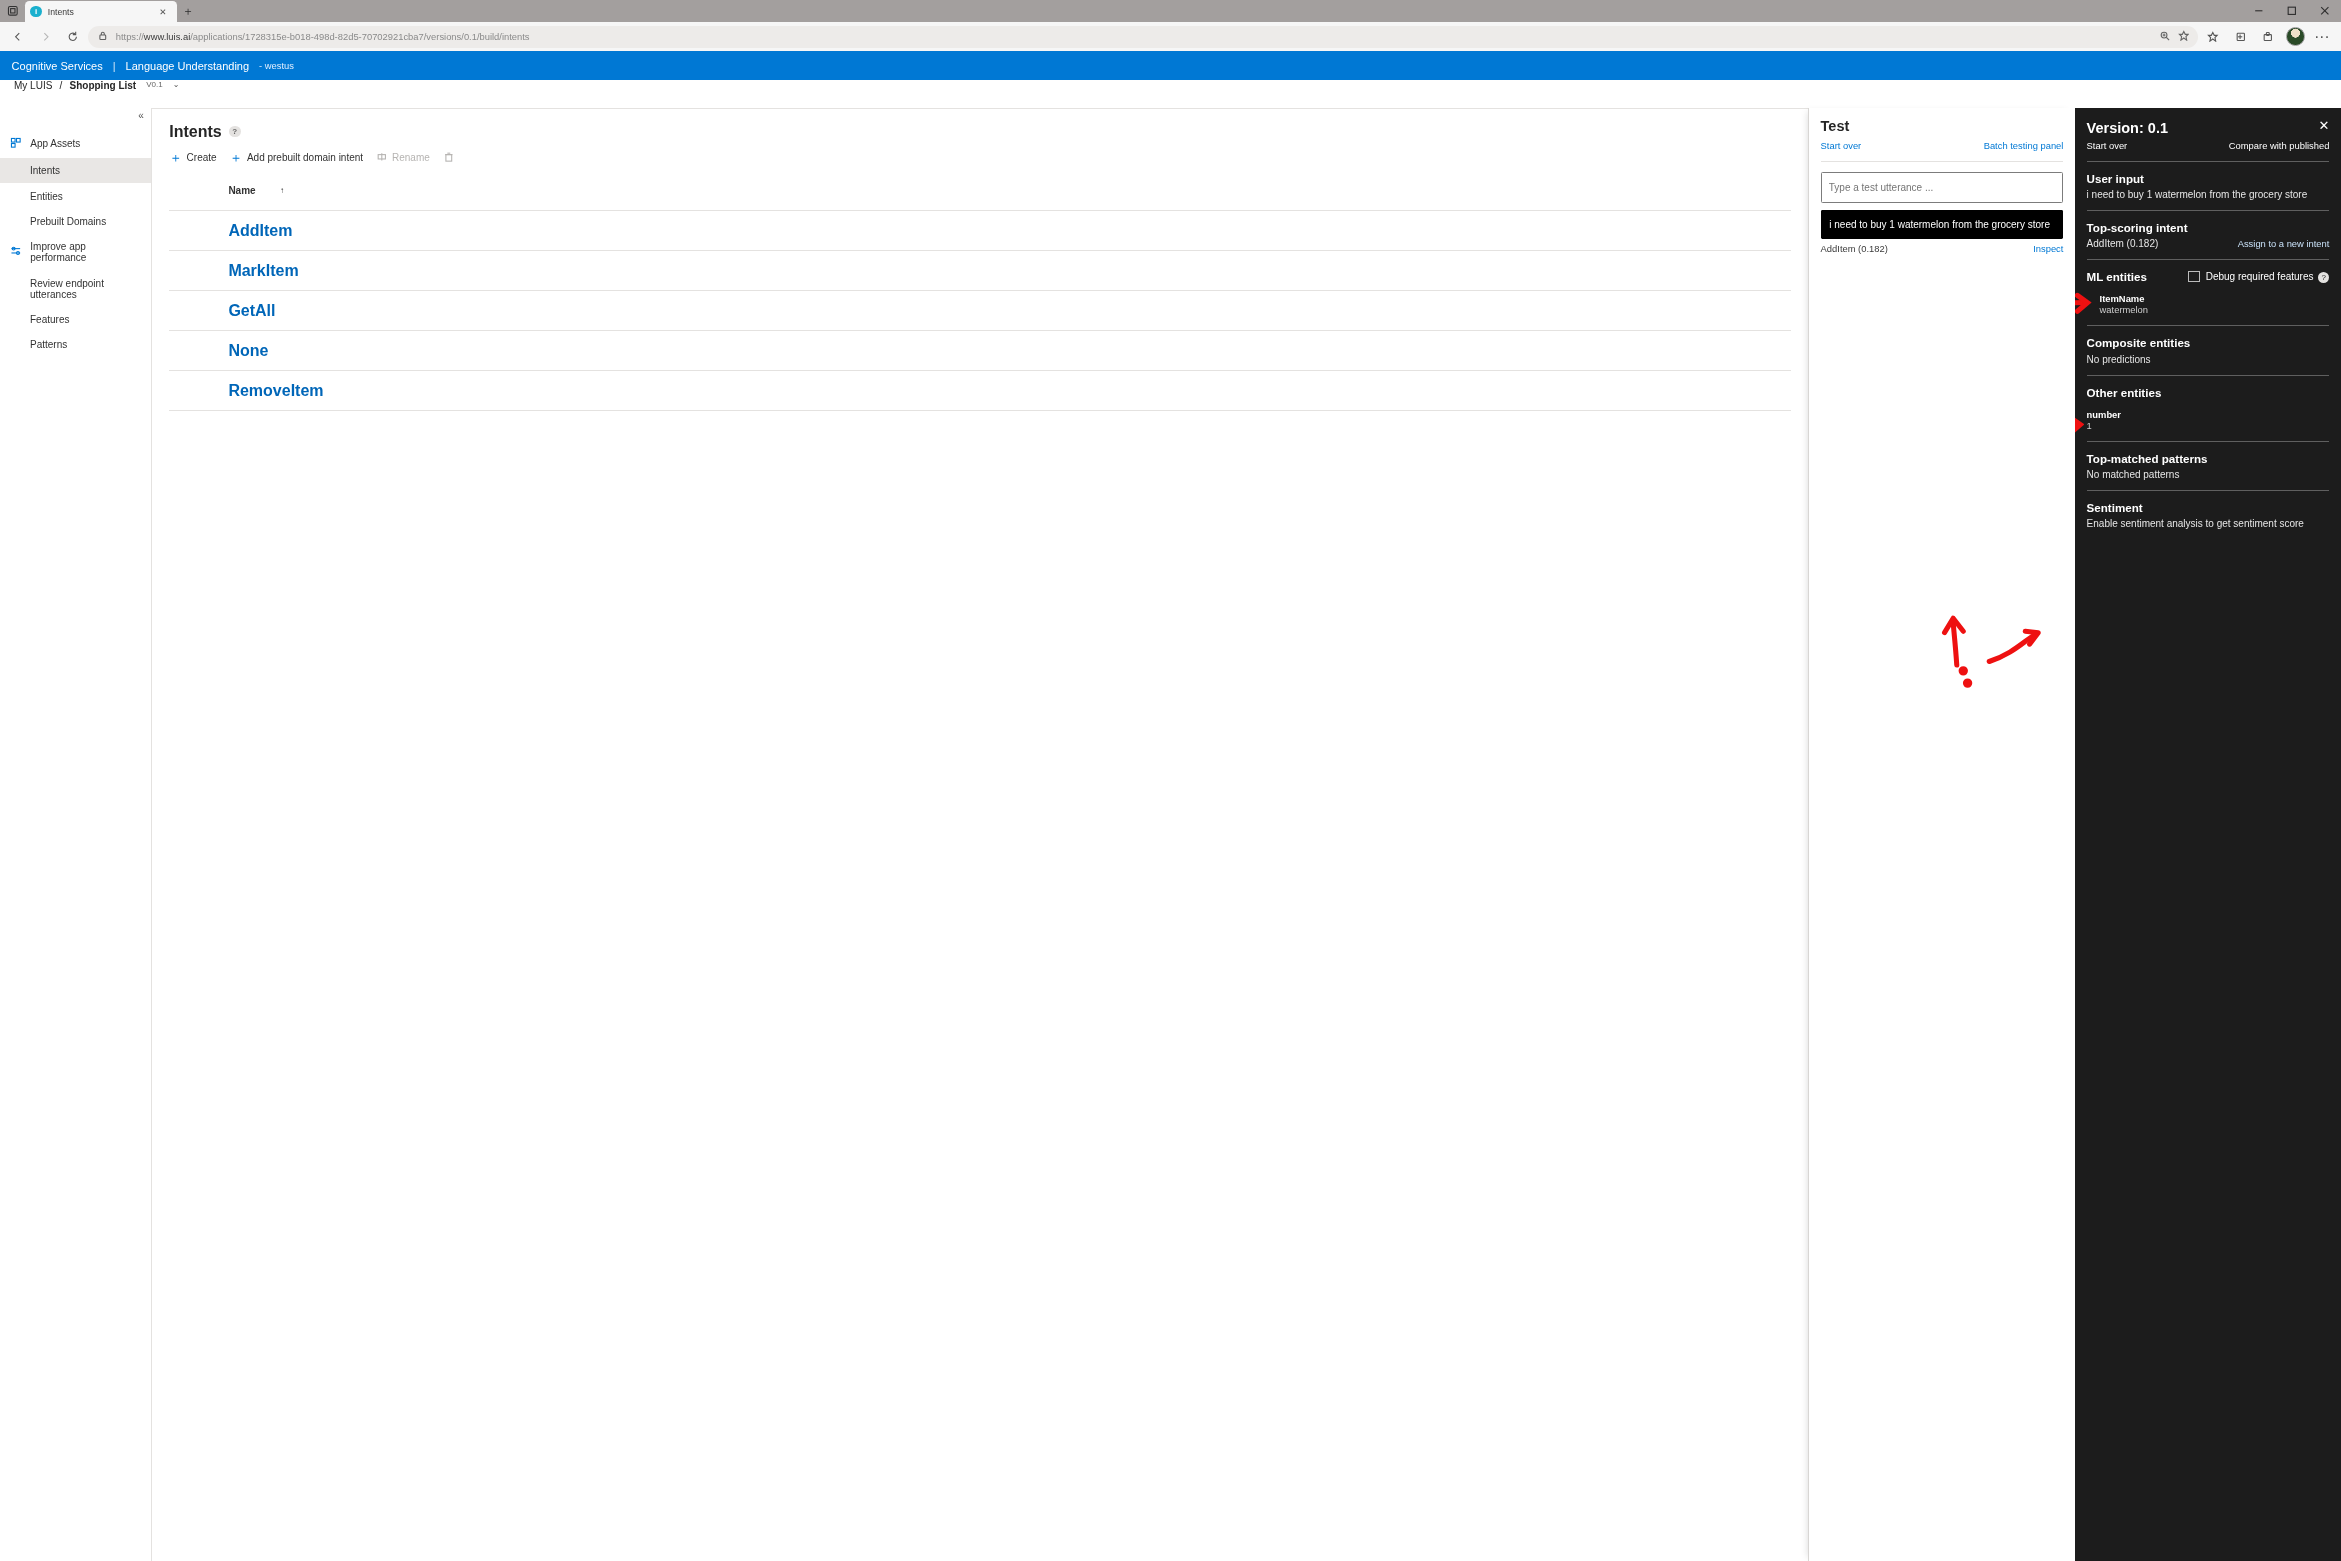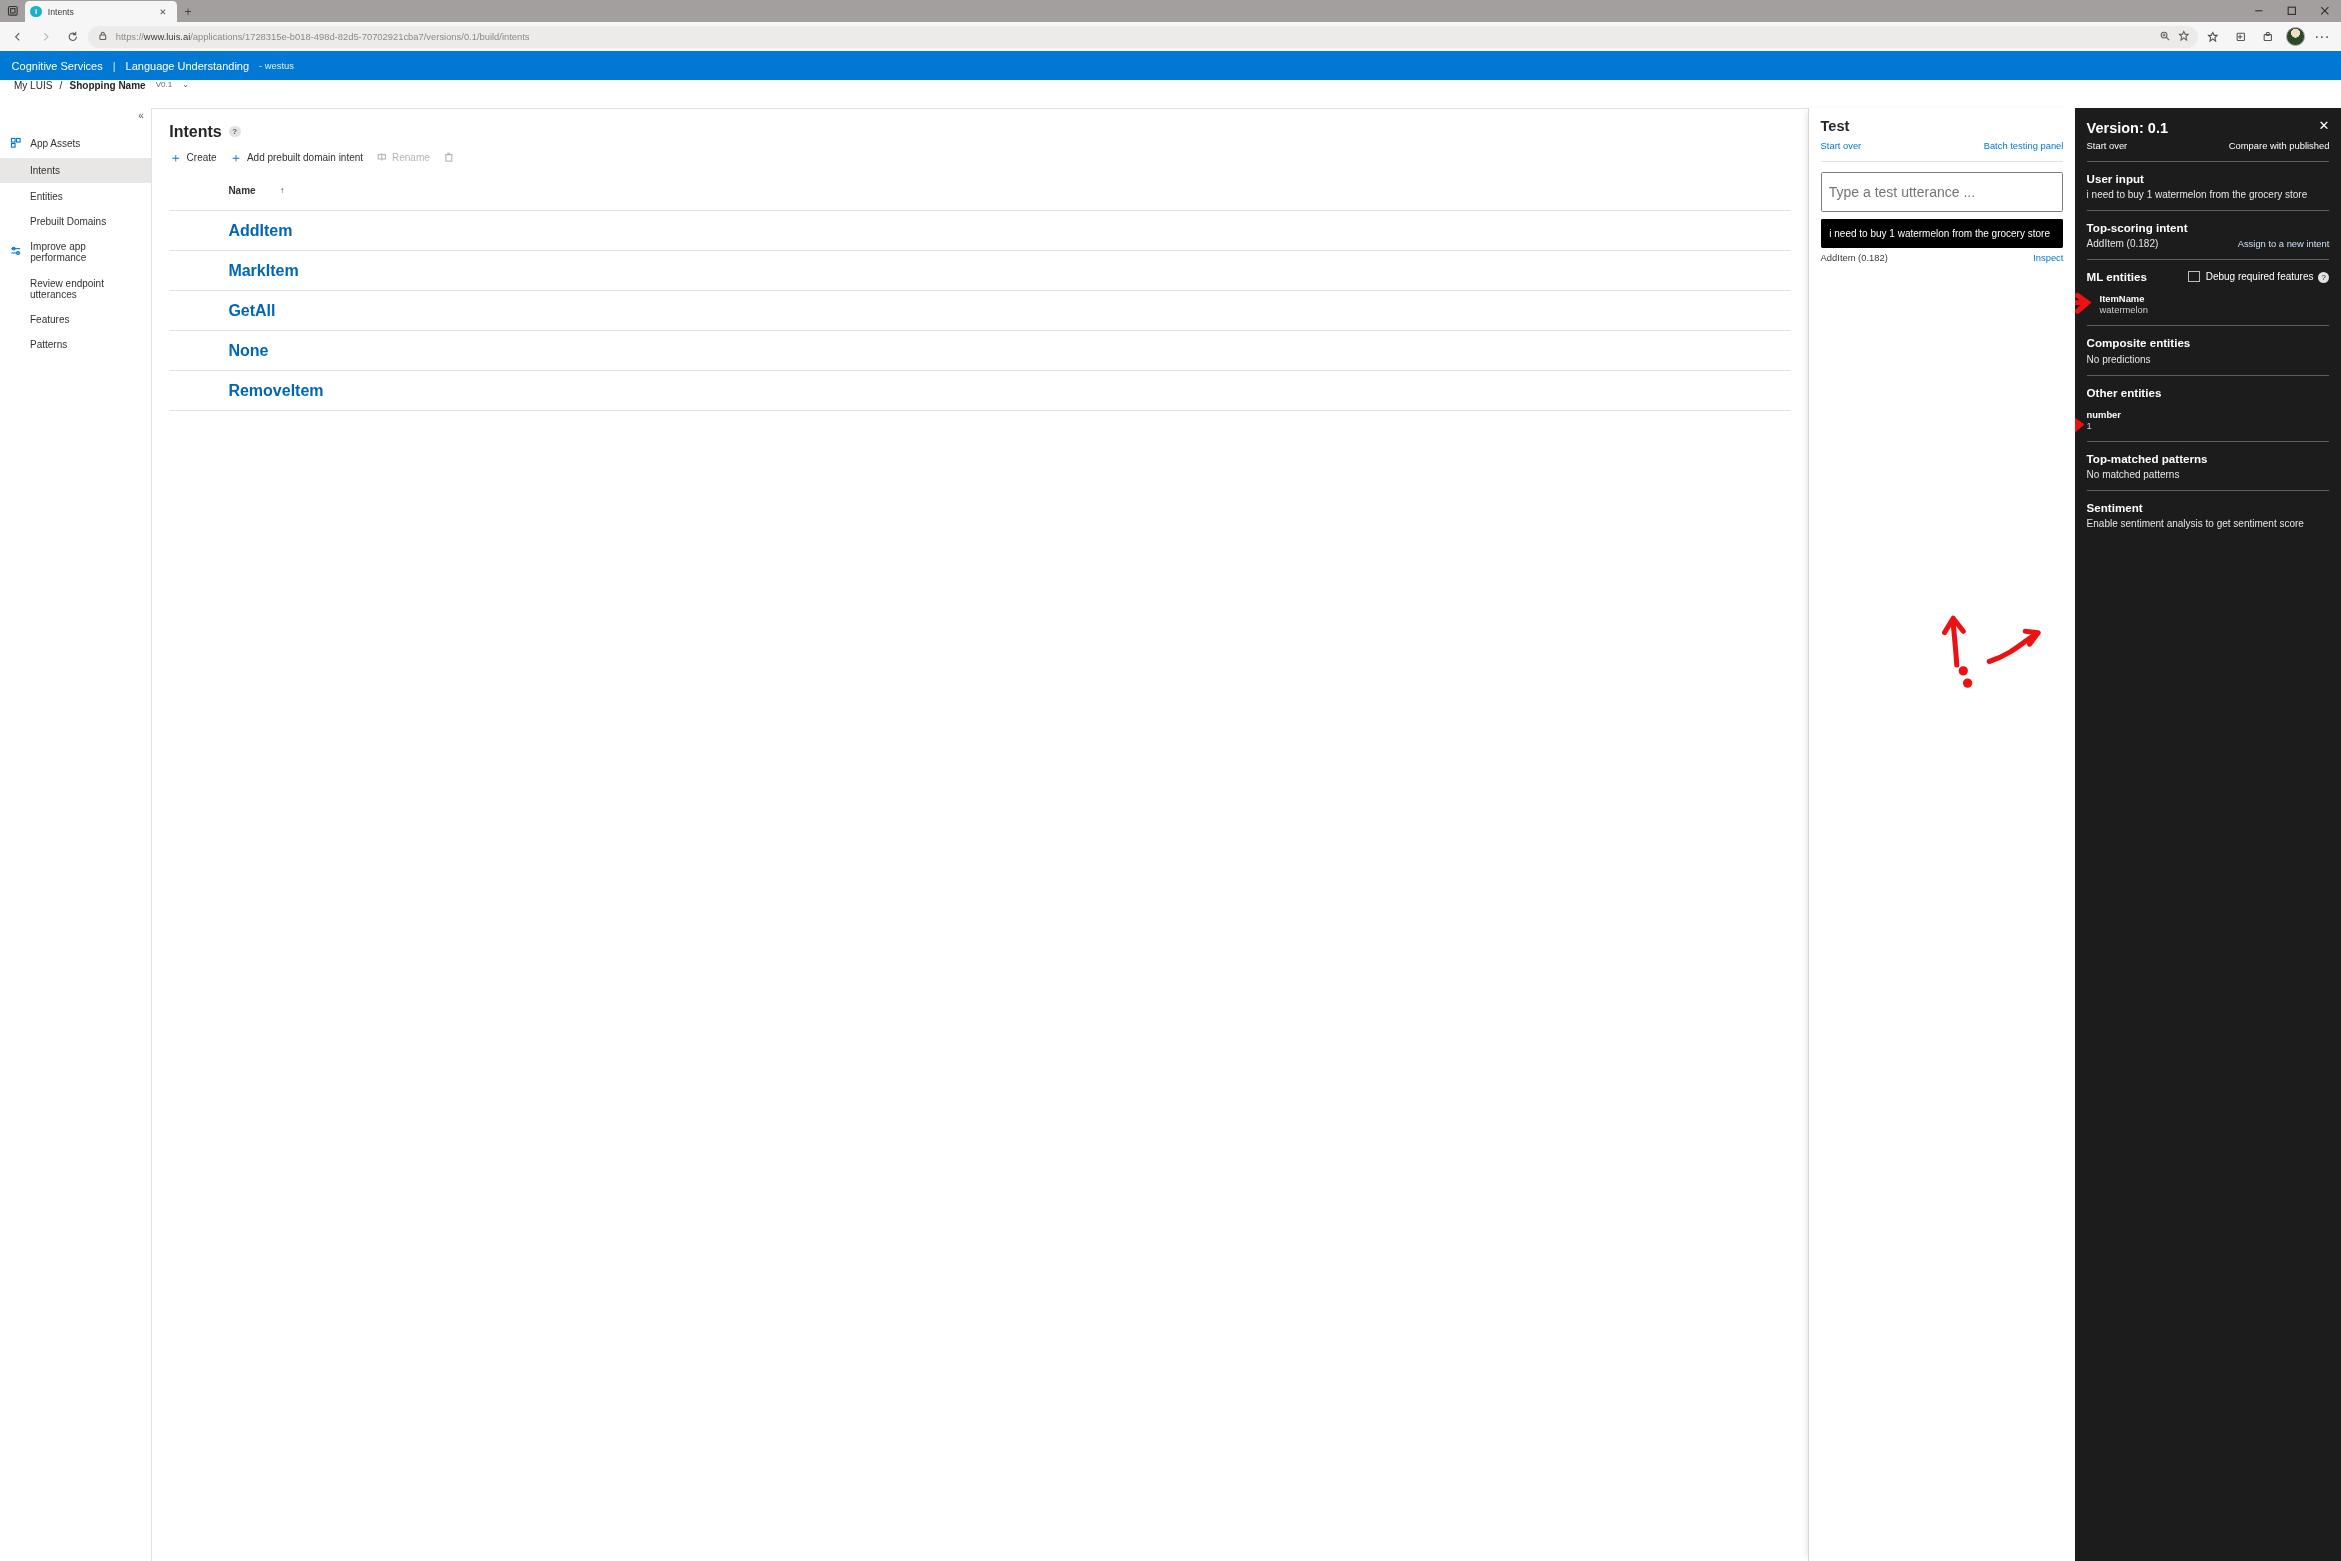--- a/index.html
+++ b/index.html
@@ -166,22 +166,22 @@
     padding:10px 11.6px;
     background:#fff;
     overflow:auto;
     position:relative;
     box-shadow:-4.3px 0 7.2px -4.3px rgba(0,0,0,.15);
   }
   .test-panel h2{font-size:14.5px;font-weight:600;}
   .row-links{display:flex;justify-content:space-between;margin:5.8px 0 10px 0;}
   .link{color:#0078d4;font-size:9.4px;}
   .test-input{
-    width:100%;height:40px;border:0.7px solid #7c7c7c;border-radius:1.4px;
-    padding:0 7.2px;font-size:14px;color:#555;
+    width:100%;height:31px;border:0.7px solid #7c7c7c;border-radius:1.4px;
+    padding:0 7.2px;font-size:10px;color:#555;
   }
   .utterance-box{
     margin-top:7.2px;background:#000;color:#fff;height:29px;
     border-radius:1.4px;display:flex;align-items:center;padding:0 8.7px;
     font-size:10px;
   }
   .result-line{margin-top:4.3px;display:flex;justify-content:space-between;font-size:9.4px;}
   .result-line .r-intent{color:#3a3a3a;}
 
   
@@ -326,21 +326,21 @@
 <div class="product-bar">
   <span>Cognitive Services</span>
   <span class="sep">|</span>
   <span>Language Understanding</span>
   <span class="region">- westus</span>
 </div>
 
 <div class="crumb-bar">
   <span>My LUIS</span>
   <span>/</span>
-  <span class="crumb-bold">Shopping Name</span>
+  <span class="crumb-bold">Shopping List</span>
   <span class="crumb-ver">V0.1</span>
   <span class="crumb-chev">⌄</span>
 </div>
 
 <div class="workspace">
 
   <div class="sidebar">
     <div class="sidebar-collapse">«</div>
 
     <div style="height:22px"></div>

